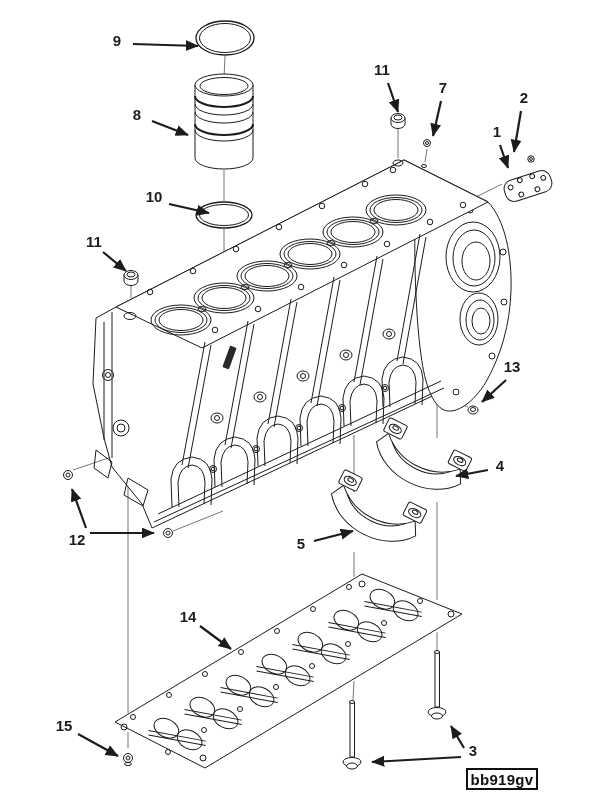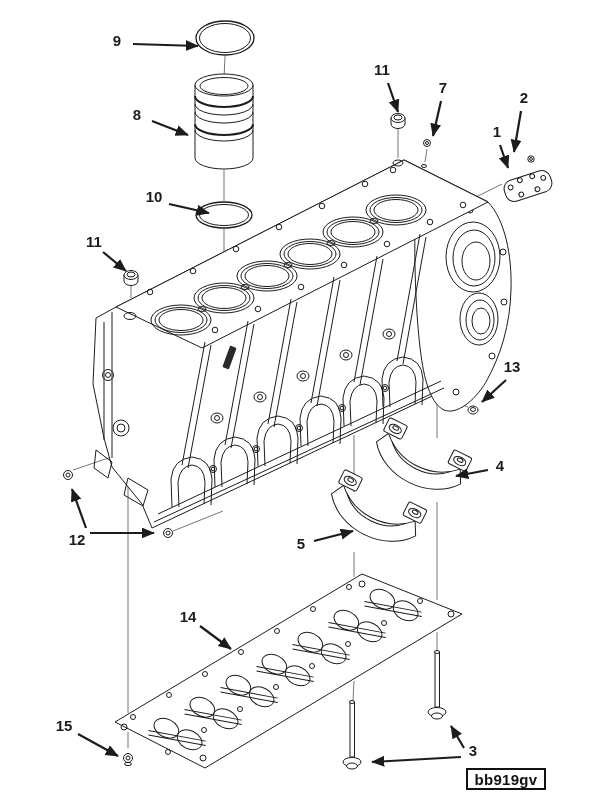--- a/index.html
+++ b/index.html
@@ -12,21 +12,21 @@
   .art { stroke:var(--line); fill:none; stroke-width:1; }
   .artf { stroke:var(--line); fill:#fff; stroke-width:1; }
   .thin { stroke:var(--thin); stroke-width:0.7; fill:none; }
   .co-arrow { stroke:var(--line); stroke-width:2.2; fill:none; }
   .co-label {
     font-family:"Liberation Sans", sans-serif;
     font-weight:bold; font-size:15px; fill:var(--line);
     text-anchor:middle; dominant-baseline:middle;
   }
   #code-box {
-    position:absolute; left:466px; top:768px; width:80px; height:22px;
+    position:absolute; left:466px; top:768px; width:72px; height:22px;
     border:2px solid #111; display:flex; align-items:center; justify-content:center;
     font-weight:bold; font-size:15px; color:#111; background:#fff;
     letter-spacing:0.3px; box-sizing:border-box;
   }
 </style>
 </head>
 <body>
 
 <div id="stage">
   <svg id="artwork" width="600" height="800" viewBox="0 0 600 800">

